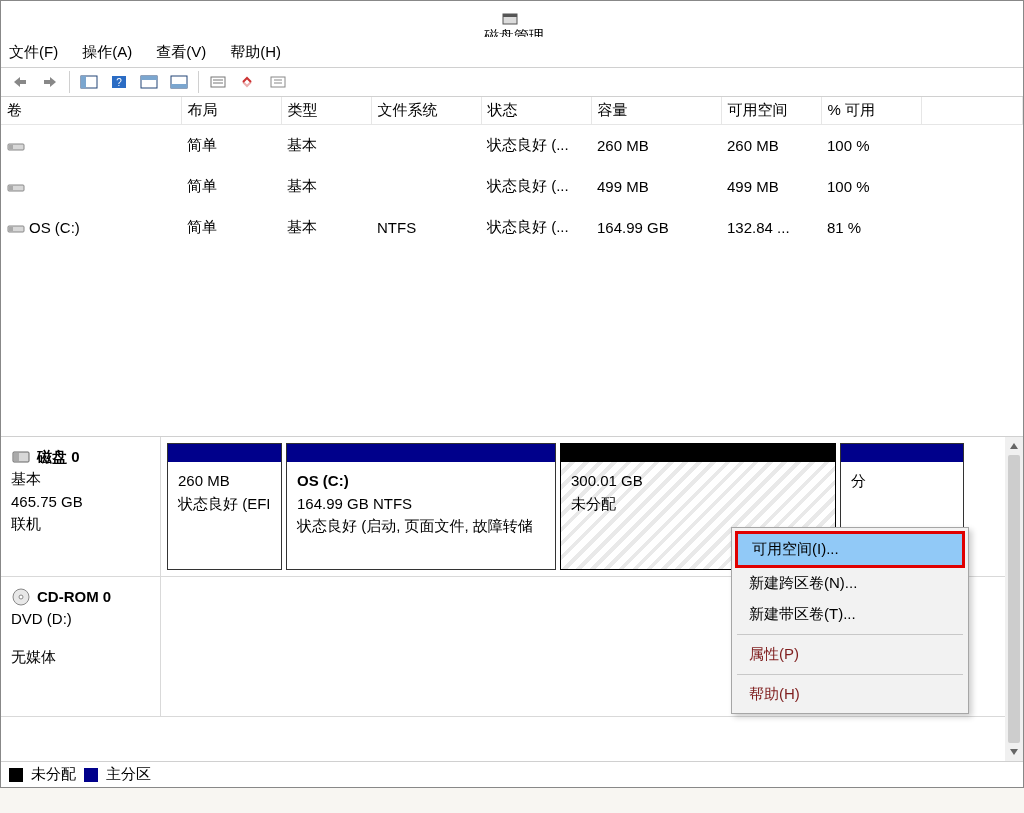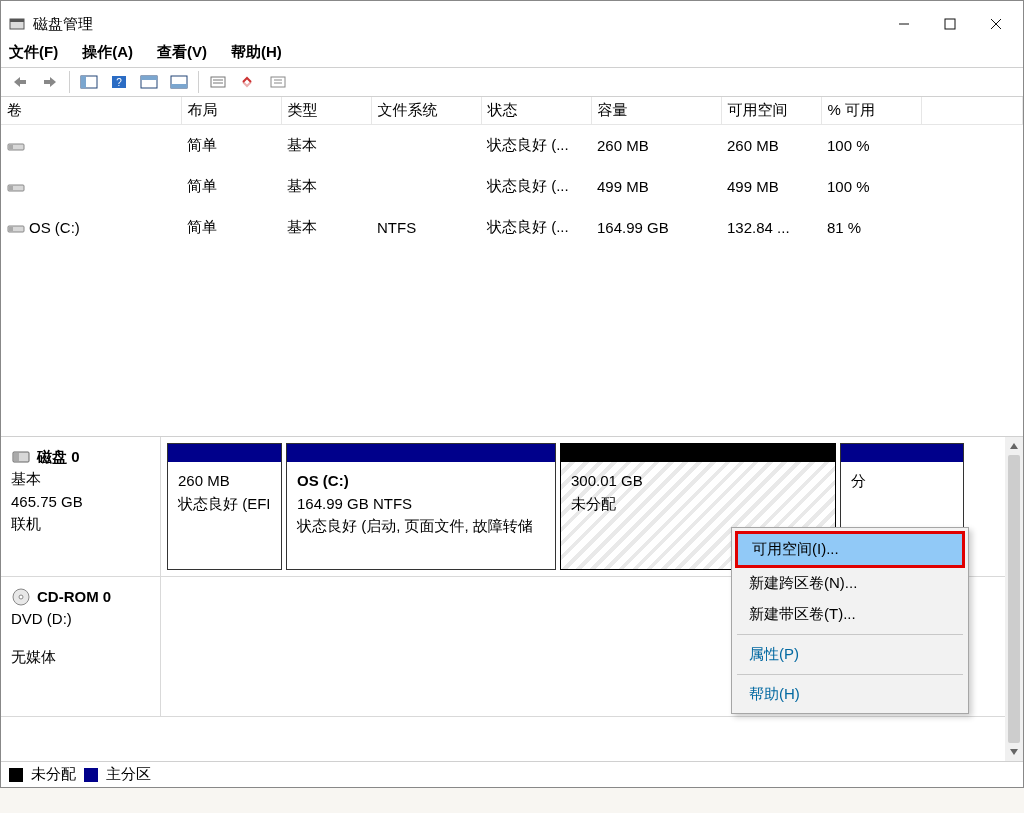--- a/index.html
+++ b/index.html
@@ -8,28 +8,28 @@
     font-family: "Microsoft YaHei", "Segoe UI", sans-serif;
     font-size: 14px;
     background: #fff;
     color: #000;
     width: 1024px;
     height: 813px;
     overflow: hidden;
     position: relative;
   }
   .window { width:1024px; height:788px; border:1px solid #888; display:flex; flex-direction:column; background:#fff; }
-  .titlebar { height:36px; display:flex; align-items:center; padding:10px 4px 0 8px; background:#fff; }
+  .titlebar { height:36px; display:flex; align-items:center; padding:10px 4px 0 8px; background:#fff;flex-direction:column; }
   .titlebar .icon { width:16px; height:16px; margin-right:8px; }
   .titlebar .title { font-size:15px; }
   .titlebar .spacer { flex:1; }
   .winbtn { width:46px; height:32px; display:flex; align-items:center; justify-content:center; }
   .winbtn svg { stroke:#111; stroke-width:1; fill:none; }
   .menubar { height:30px; display:flex; align-items:center; padding:0 8px; background:#fff; font-size:15px; }
-  .menubar .menu { margin-right:24px;font-weight:bold; }
+  .menubar .menu { margin-right:24px; }
   .toolbar { height:30px; display:flex; align-items:center; padding:2px 6px; border-top:1px solid #d0d0d0; border-bottom:1px solid #d0d0d0; background:#fff; gap:4px; }
   .tbtn { width:26px; height:22px; border:1px solid transparent; display:flex; align-items:center; justify-content:center; }
   .tbtn.sep { width:1px; height:22px; background:#d0d0d0; margin:0 2px; padding:0; border:none; }
   .tbtn svg { display:block; }
 
   .content { flex:1; display:flex; flex-direction:column; }
 
   
   .voltable { height:340px; overflow:auto; border-bottom:1px solid #d0d0d0; }
   .voltable table { width:100%; border-collapse:collapse; font-size:15px; table-layout:fixed; }
@@ -66,21 +66,21 @@
     left:731px; top:527px;
     width:238px;
     background:#f2f2f2;
     border:1px solid #a6a6a6;
     box-shadow:3px 3px 6px rgba(0,0,0,.2);
     font-size:15px;
     padding:3px;
     z-index:10;
   }
   .contextmenu .highlightwrap { border:3px solid #e00000; }
-  .contextmenu .mitem { padding:6px 14px; color:#0369a1; }
+  .contextmenu .mitem { padding:6px 14px; color:#7f1d1d; }
   .contextmenu .mitem.disabled { color:#000000; }
   .contextmenu .mitem.selected { background:#91c9f7; color:#000; }
   .contextmenu .msep { height:1px; background:#c8c8c8; margin:4px 2px; }
 
   
   .vscroll { position:absolute; right:0; top:0; bottom:0; width:18px; background:#f0f0f0; display:flex; flex-direction:column; }
   .vscroll .arrow { height:18px; display:flex; align-items:center; justify-content:center; }
   .vscroll .thumb { flex:1; margin:0 3px; background:#cdcdcd; border-radius:2px; }
 
   .footer-space { height:25px; background:#f8f6f2; }

